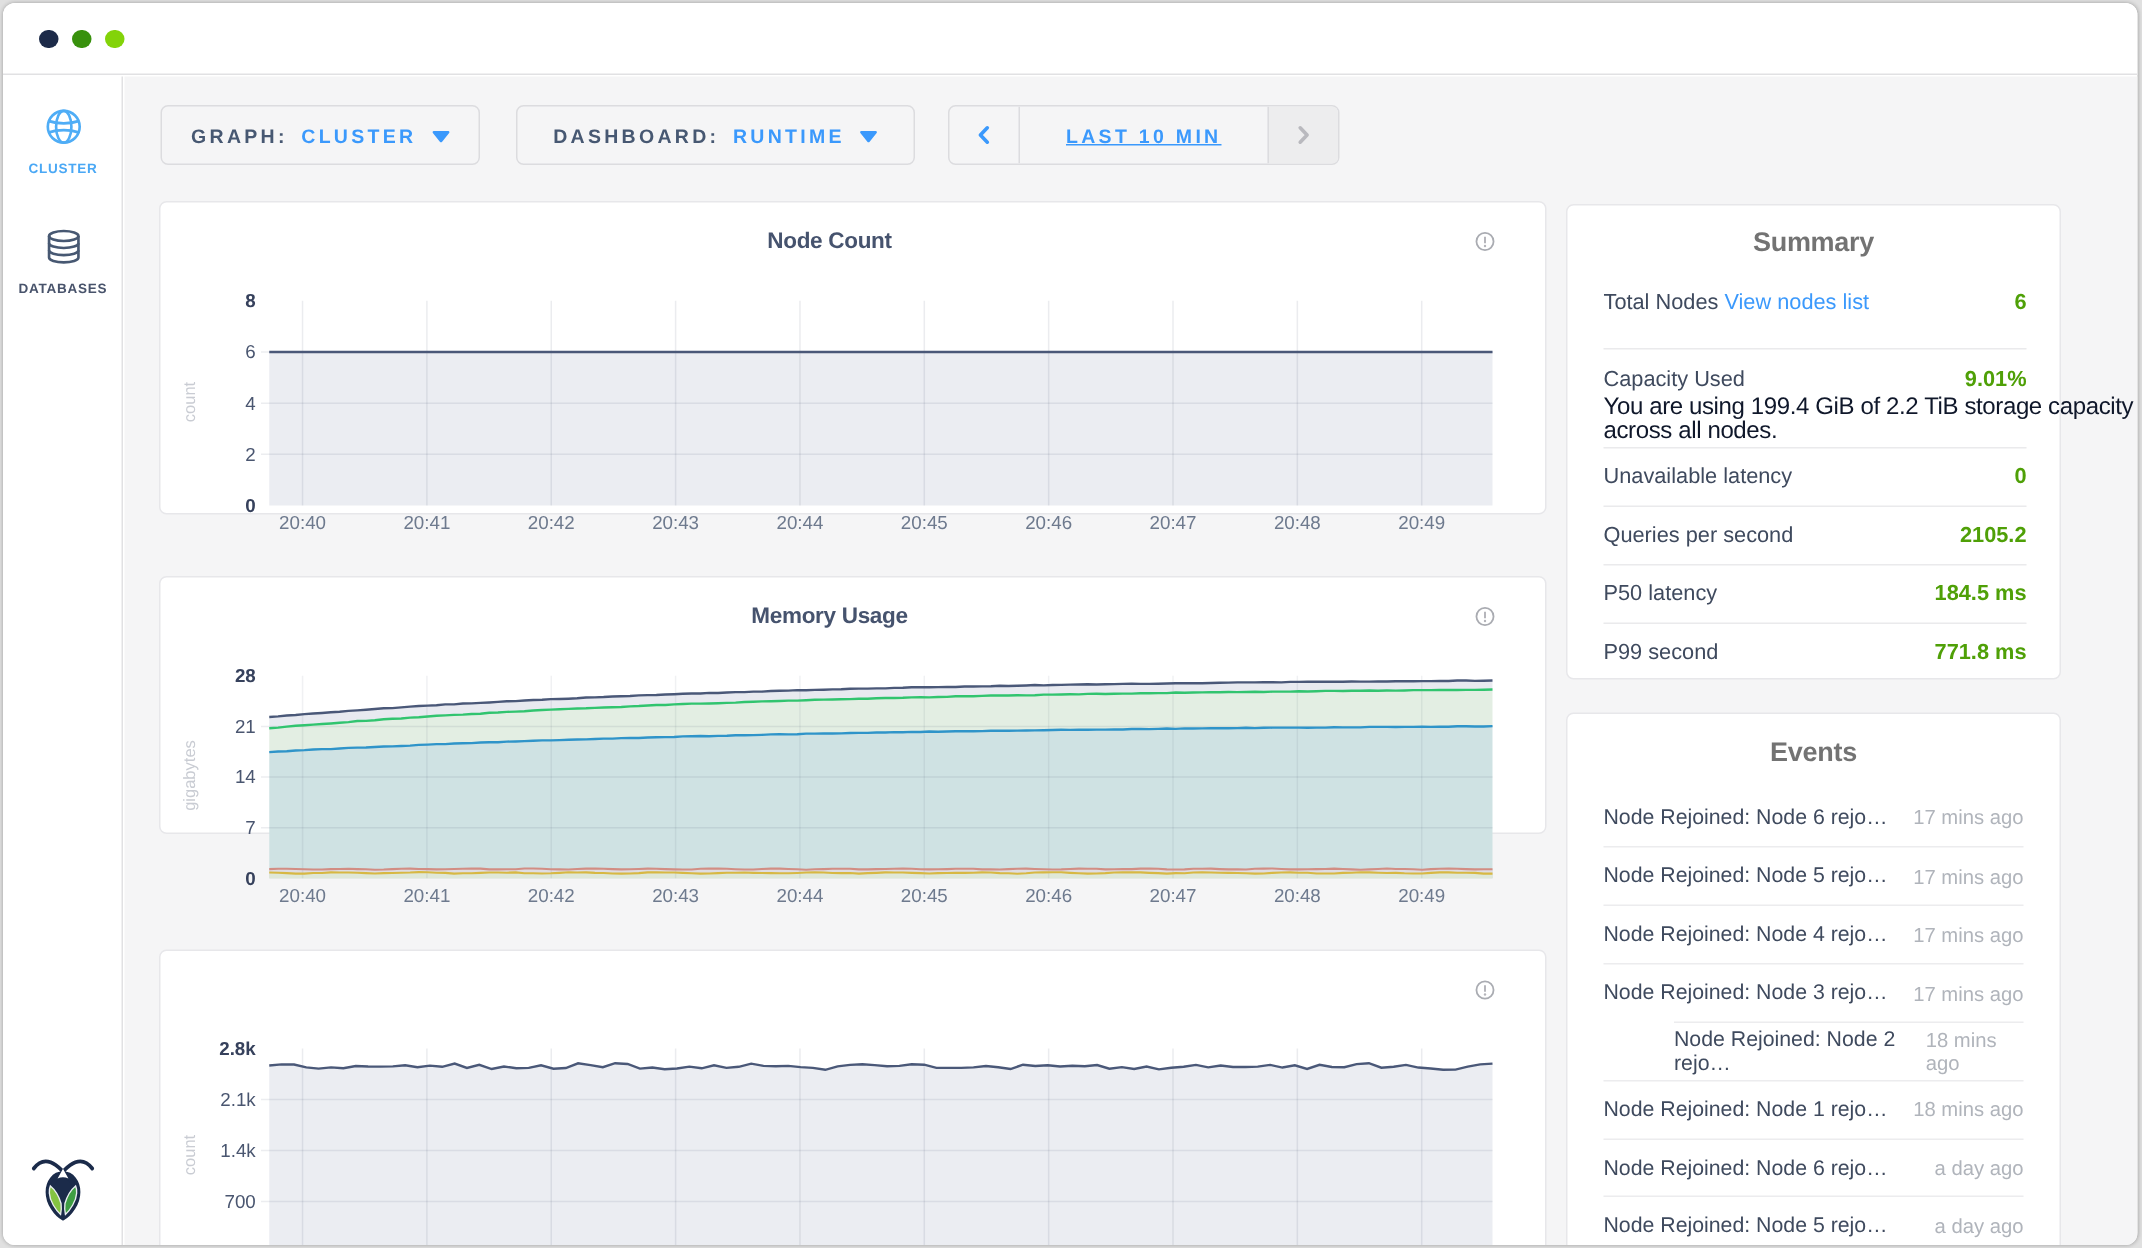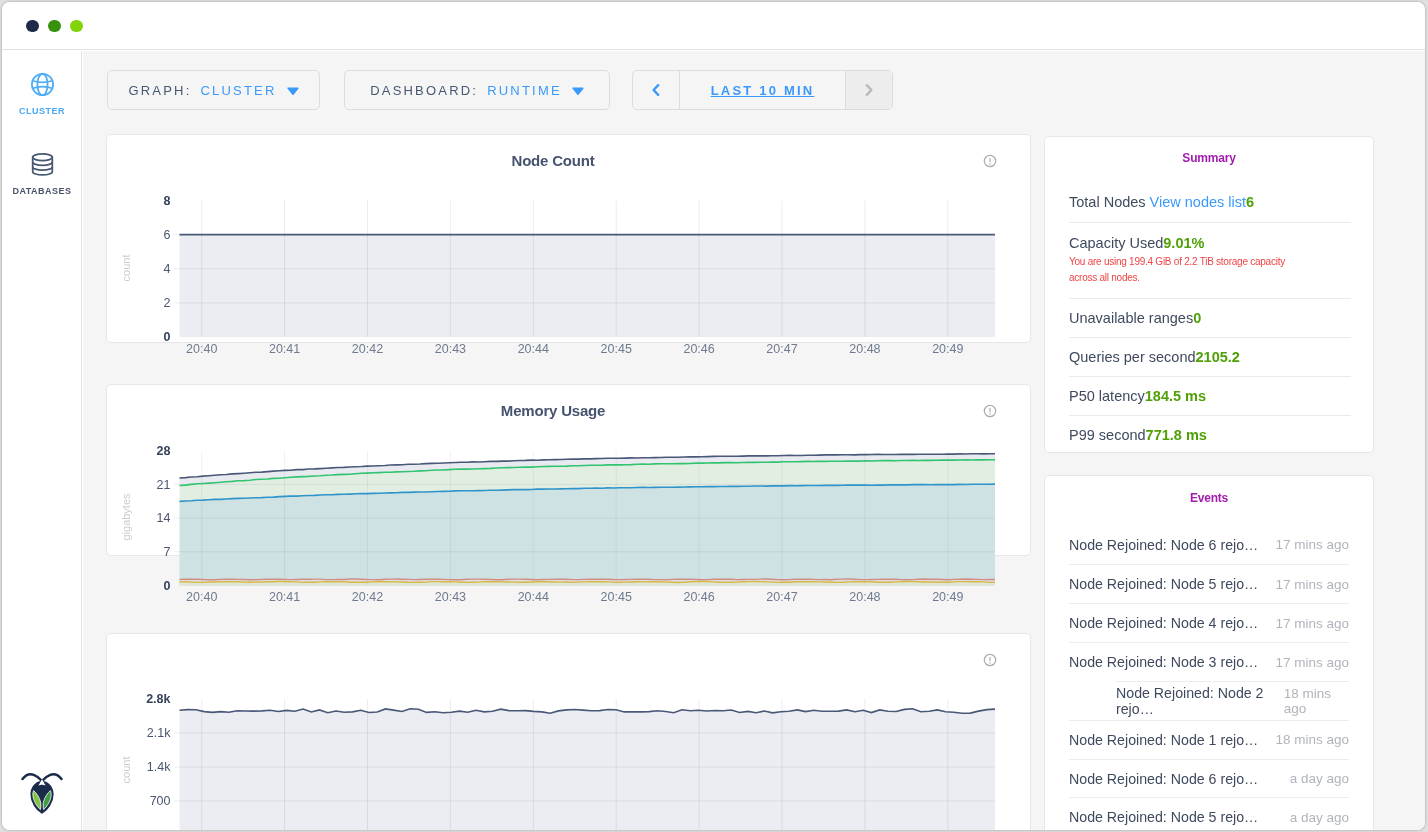--- a/index.html
+++ b/index.html
@@ -5,39 +5,39 @@
 html,body { width:1428px; height:832px; background:#e0e0e0; font-family:"Liberation Sans",sans-serif; overflow:hidden; }
 .window { position:absolute; left:2px; top:2px; width:1423px; height:828px; background:#fff;
   border-radius:8px; overflow:hidden; box-shadow:0 0 3px rgba(0,0,0,.3); }
 .topbar { position:absolute; left:0; top:0; width:100%; height:48px; background:#fff; border-bottom:1px solid #e1e1e3; }
 .dot { position:absolute; top:17.5px; width:12.5px; height:12.5px; border-radius:50%; }
 .sidebar { position:absolute; left:0; top:49px; width:80px; bottom:0; background:#fff; border-right:1px solid #e1e1e3; }
 .main { position:absolute; left:81px; top:49px; right:0; bottom:0; background:#f5f5f6; }
 .snav { position:absolute; width:80px; text-align:center; }
 .snav .lbl { display:block; margin-top:5px; font-size:9px; font-weight:700; letter-spacing:0.5px; }
 .roach { position:absolute; left:19px; top:717px; }
-.dd { position:absolute; height:40px; border:1px solid #dcdcdf; border-radius:5px; display:flex; align-items:center; justify-content:center; font-size:13px; font-weight:400; letter-spacing:2.2px; color:#475872; }
+.dd { position:absolute; height:40px; border:1px solid #dcdcdf; border-radius:5px; display:flex; align-items:center; justify-content:center; font-size:13px; font-weight:700; letter-spacing:2.2px; color:#475872; }
 .dd .v { color:#3b99fc; margin-left:9px; }
 .dd svg { margin-left:10px; margin-top:1px; }
 .tw { position:absolute; left:630px; top:68px; width:261px; height:40px; border:1px solid #dcdcdf; border-radius:5px; display:flex; background:transparent; overflow:hidden; }
 .tw .seg { display:flex; align-items:center; justify-content:center;text-decoration:underline; }
 .tw .l { width:47px; border-right:1px solid #dcdcdf; color:#3b99fc; font-size:15px; font-weight:700; }
 .tw .m { flex:1; color:#3b99fc; font-size:13px; font-weight:700; letter-spacing:2.2px; }
 .tw .r { width:47px; border-left:1px solid #dcdcdf; background:#ededee; color:#b9b9be; font-size:15px; font-weight:700; }
 .card { position:absolute; background:#fff; border:1px solid #e7e7ea; border-radius:5px; }
 .ctitle { position:absolute; left:0; width:892px; text-align:center; top:16.5px; font-size:15px; font-weight:700; color:#46536e; letter-spacing:-0.2px; }
-.ptitle { position:absolute; width:100%; text-align:center; font-size:12px; font-weight:700; color:#a21caf; letter-spacing:-0.2px; }
+.ptitle { position:absolute; width:100%; text-align:center; font-size:18px; font-weight:700; color:#737373; letter-spacing:-0.2px; }
 .csvg { position:absolute; left:0; top:0; }
 .info { position:absolute; }
 .srow { position:absolute; left:24px; right:22px; }
-.srowline { display:flex; justify-content:flex-start; align-items:center; height:39px; }
+.srowline { display:flex; justify-content:space-between; align-items:center; height:39px; }
 .slab { font-size:14.5px; color:#3f4a5e; }
 .blue { color:#3b99fc; }
 .sval { font-size:14.5px; font-weight:700; color:#4fa007; }
-.sdesc { margin-top:-8px; font-size:10px; line-height:16px; color:#ef4444; letter-spacing:-0.25px; white-space:nowrap; }
+.sdesc { margin-top:-8px; font-size:16px; line-height:16px; color:#0f172a; letter-spacing:-0.25px; white-space:nowrap; }
 .erow { position:absolute; left:24px; right:24px; height:38.85px; display:flex; justify-content:space-between; align-items:center; }
 .elab { font-size:14.2px; color:#3f4a5e; }
 .etime { font-size:13.5px; color:#b0b4bb; }
 </style></head>
 <body>
 <div class="window">
   <div class="topbar">
     <div class="dot" style="left:24px;background:#1d2b49"></div>
     <div class="dot" style="left:46px;background:#38910d"></div>
     <div class="dot" style="left:68px;background:#83d309"></div>
@@ -209,30 +209,30 @@
   </div>
 
   <div class="card" style="left:1042px;top:134px;width:330px;height:317px">
       <div class="ptitle" style="top:14px">Summary</div>
       <div class="srow" style="top:45.5px;height:39px;">
         <div class="srowline">
           <span class="slab">Total Nodes <span class="blue">View nodes list</span></span>
           <span class="sval">6</span>
         </div>
       </div>
-      <div class="srow" style="top:85px;height:76px;border-top:1px solid #eaeaec;">
+      <div class="srow" style="top:95px;height:76px;border-top:1px solid #eaeaec;">
         <div class="srowline">
           <span class="slab">Capacity Used</span>
           <span class="sval">9.01%</span>
         </div>
         <div class="sdesc">You are using 199.4 GiB of 2.2 TiB storage capacity<br>across all nodes.</div>
       </div>
       <div class="srow" style="top:160.5px;height:39px;border-top:1px solid #eaeaec;">
         <div class="srowline">
-          <span class="slab">Unavailable ranges</span>
+          <span class="slab">Unavailable latency</span>
           <span class="sval">0</span>
         </div>
       </div>
       <div class="srow" style="top:199.5px;height:39px;border-top:1px solid #eaeaec;">
         <div class="srowline">
           <span class="slab">Queries per second</span>
           <span class="sval">2105.2</span>
         </div>
       </div>
       <div class="srow" style="top:238.5px;height:39px;border-top:1px solid #eaeaec;">

